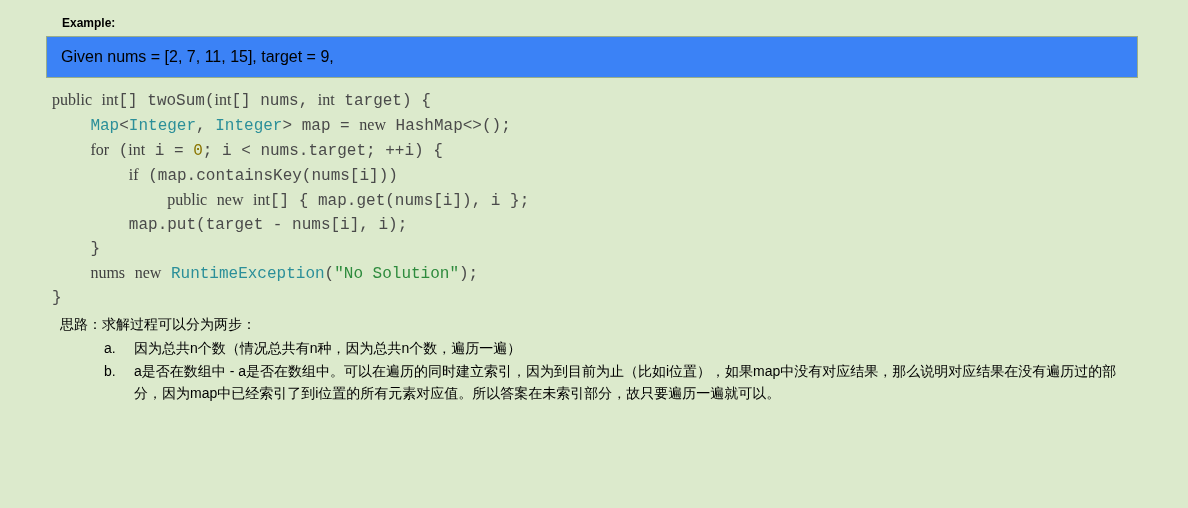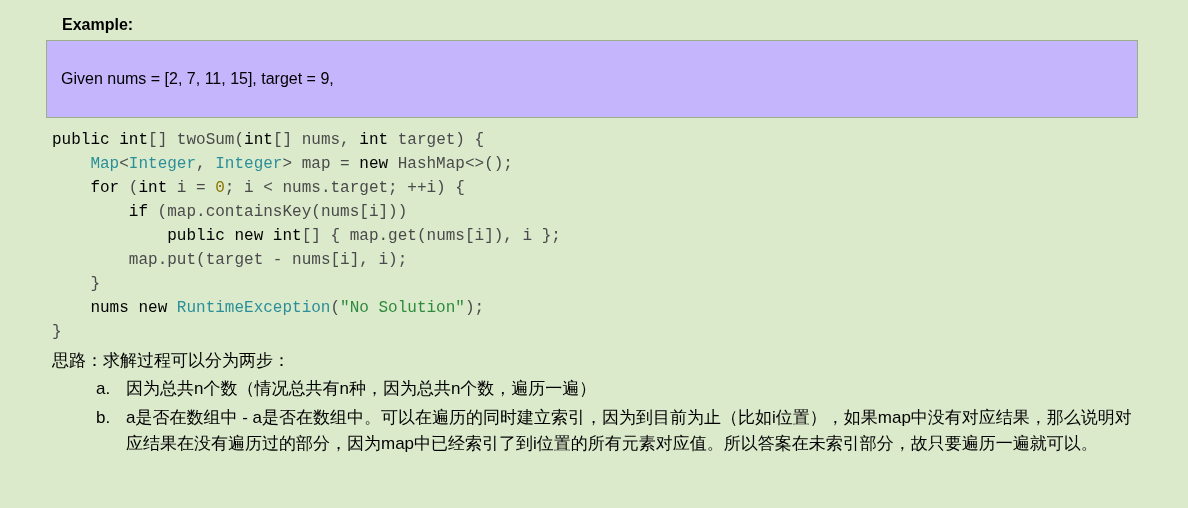--- a/index.html
+++ b/index.html
@@ -6,50 +6,50 @@
   body {
     background: #dceacc;
     font-family: "Segoe UI", Arial, sans-serif;
     font-size: 16px;
     color: #000;
     padding: 14px 46px 24px 46px;
     width: 1188px;
   }
   .heading {
     font-weight: bold;
-    font-size: 16px;
+    font-size: 12px;
     margin-bottom: 6px;
     margin-top: 2px;
     margin-left: 16px;
   }
   .example-box {
     border: 1px solid #9aae88;
-    background: #c4b5fd;
-    padding: 26px 14px;
+    background: #3b82f6;
+    padding: 8px 14px;
     line-height: 1.5;
     margin: 0 4px 10px 0;
   }
   .example-box .bold { font-weight: bold; }
   .code-block {
     font-family: Consolas, "Courier New", monospace;
     font-size: 16px;
     line-height: 1.5;
     white-space: pre;
     margin-bottom: 4px;
     margin-left: 6px;
   }
-  .kw { color: #000000; }
+  .kw { color: #404040; font-family: Liberation Serif, serif; }
   .type { color: #2b8f99; }
   .ident { color: #4a4a4a; }
   .num { color: #8a7500; }
   .str { color: #2e8b3d; }
   .explain {
-    font-size: 17px;
+    font-size: 14px;
     line-height: 1.55;
-    margin-left: 6px;
+    margin-left: 14px;
   }
   .explain .list {
     padding-left: 44px;
   }
   .explain .item {
     display: flex;
     margin-top: 2px;
   }
   .explain .marker {
     width: 30px;

